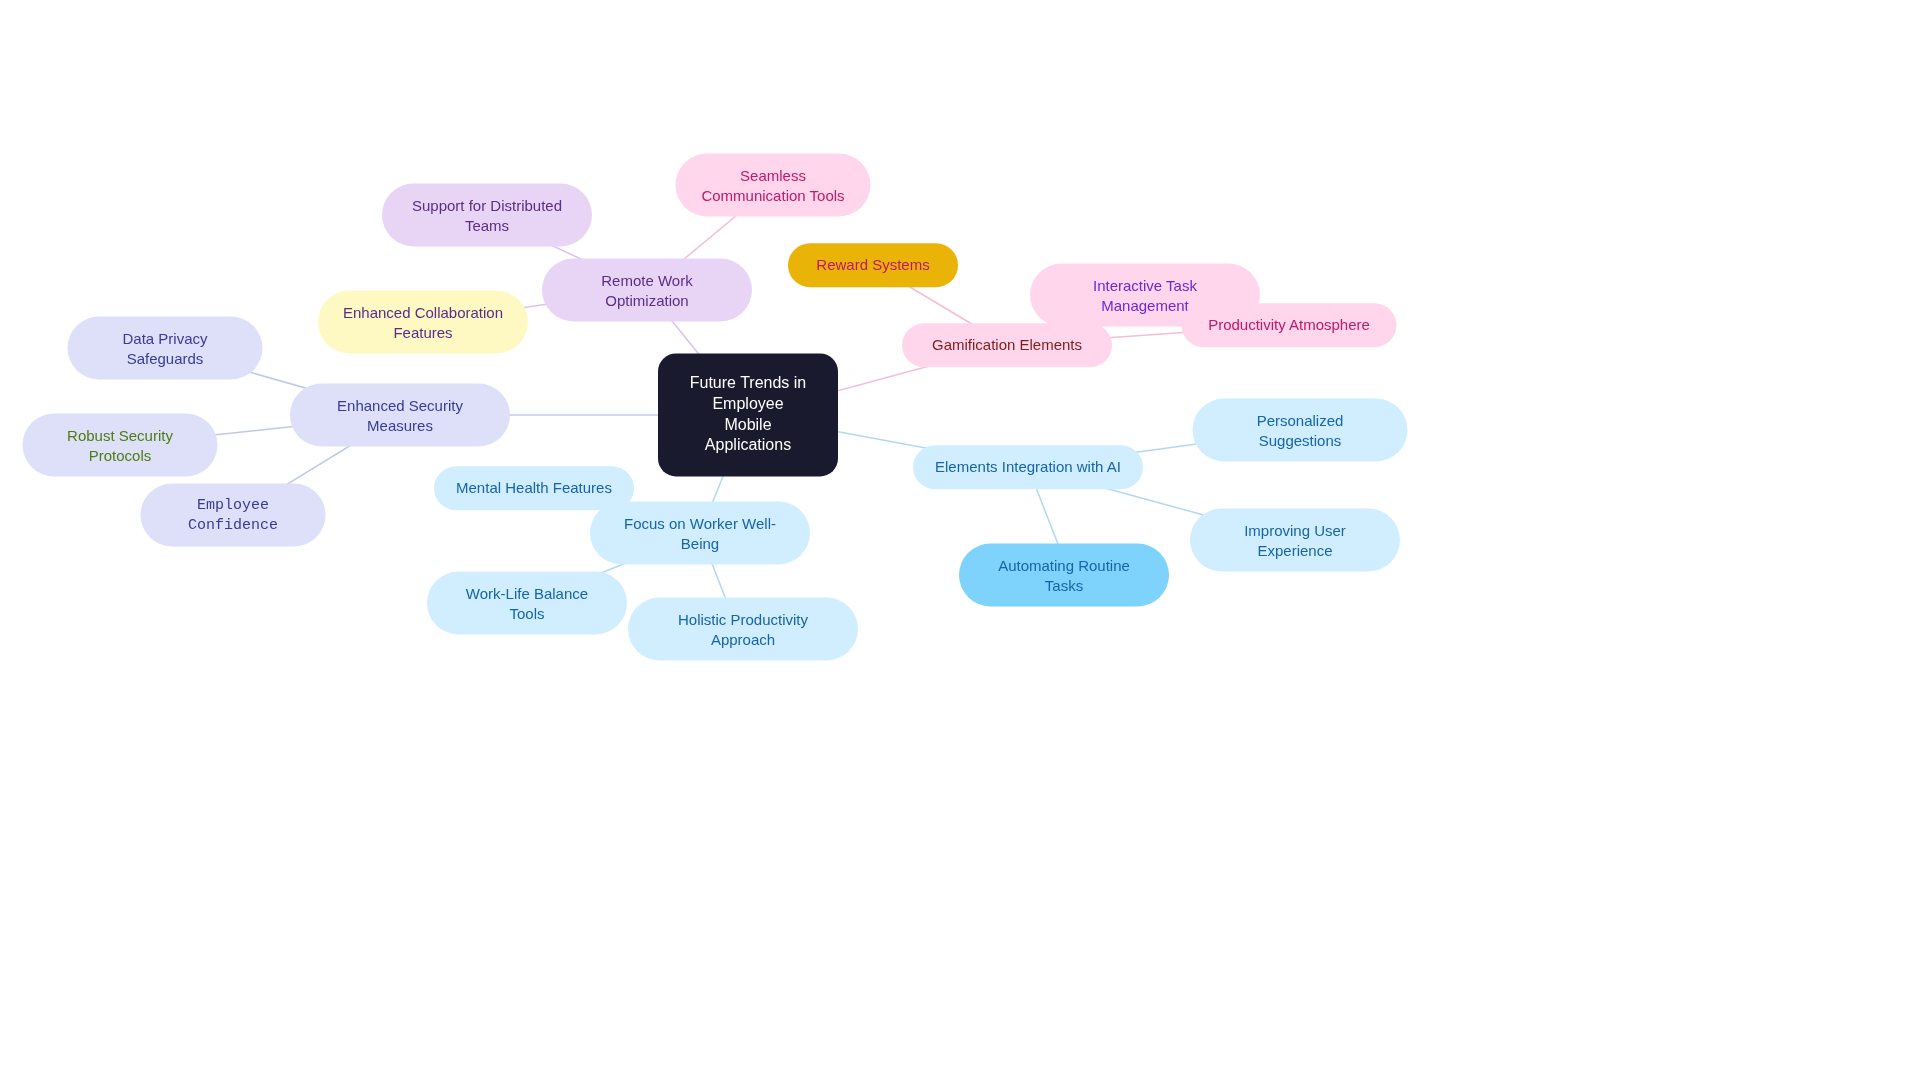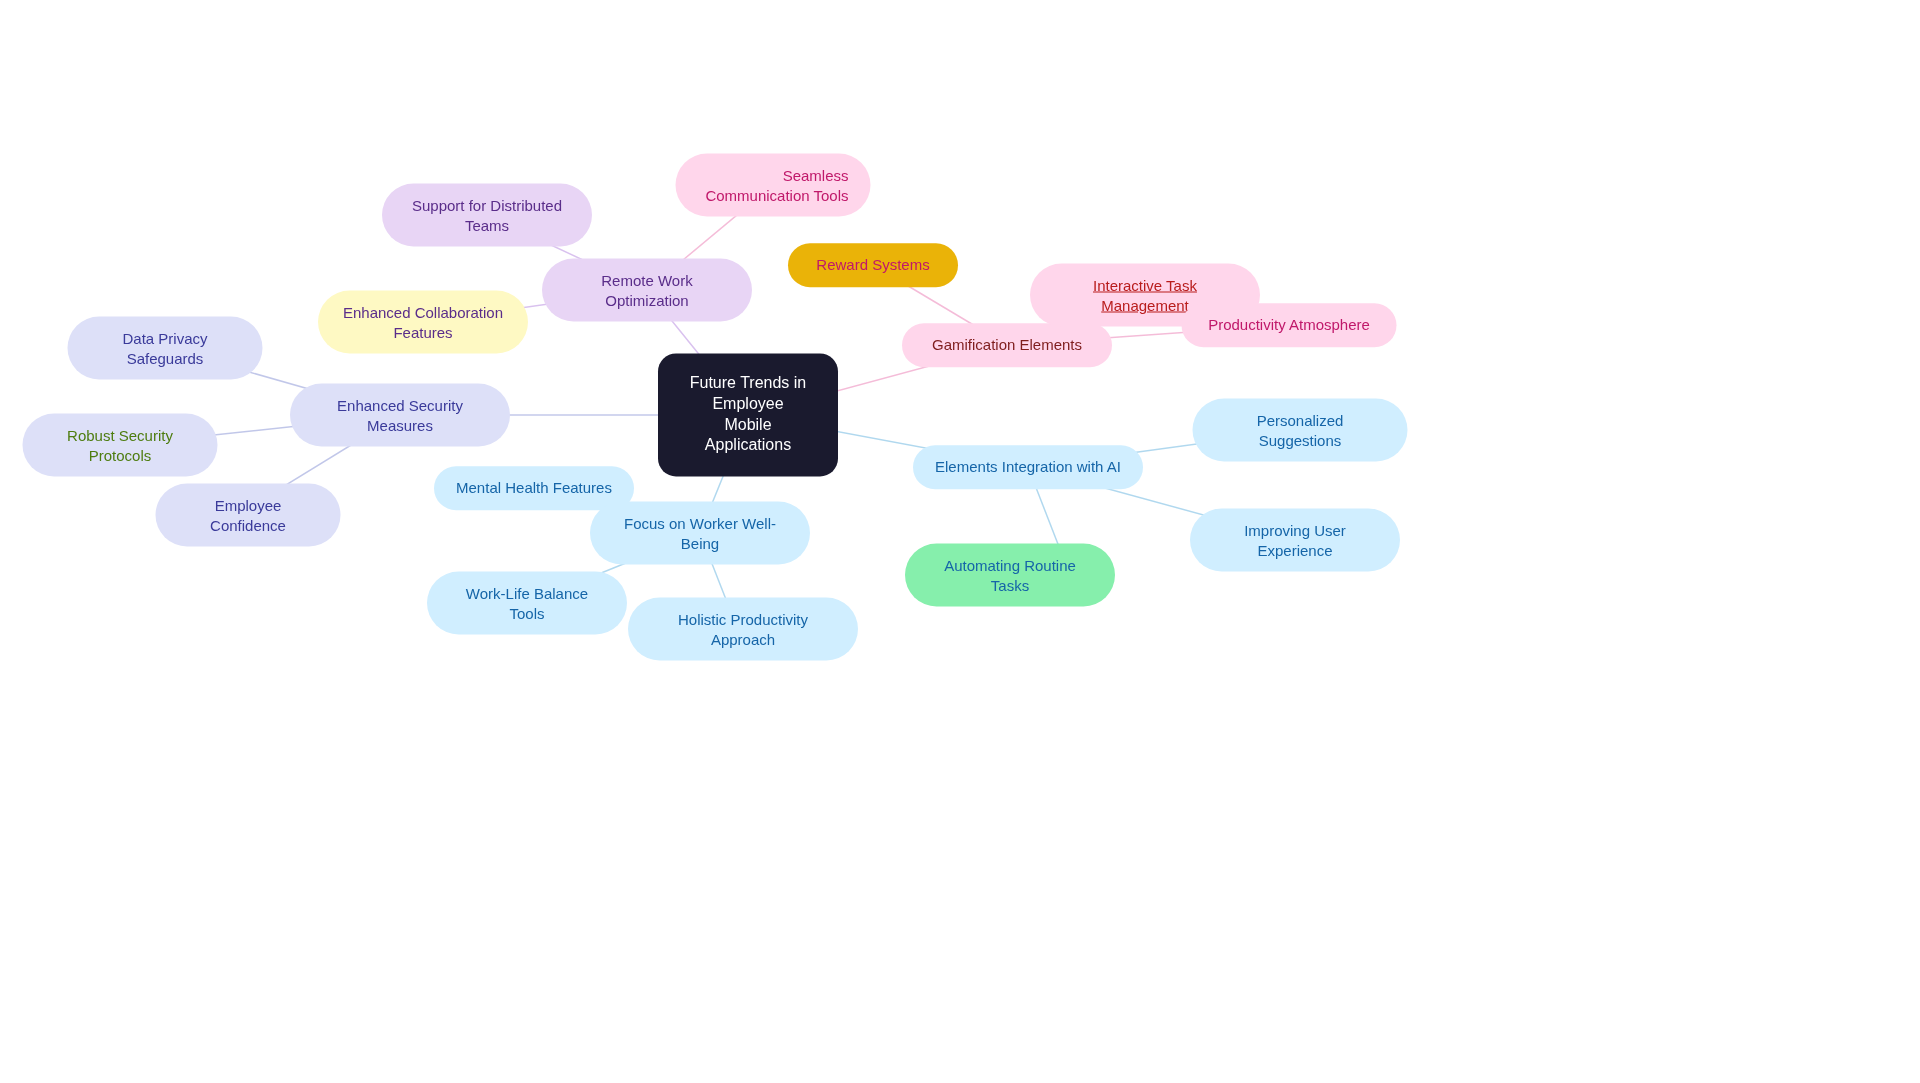--- a/index.html
+++ b/index.html
@@ -67,34 +67,34 @@
       <line x1="1007" y1="345" x2="873" y2="265" stroke="#f0a0c8" stroke-width="1.5" opacity="0.7"></line>
       <line x1="1007" y1="345" x2="1145" y2="295" stroke="#f0a0c8" stroke-width="1.5" opacity="0.7"></line>
       <line x1="1007" y1="345" x2="1289" y2="325" stroke="#f0a0c8" stroke-width="1.5" opacity="0.7"></line>
       <line x1="748" y1="415" x2="1028" y2="467" stroke="#90c8e8" stroke-width="1.5" opacity="0.7"></line>
       <line x1="1028" y1="467" x2="1300" y2="430" stroke="#90c8e8" stroke-width="1.5" opacity="0.7"></line>
       <line x1="1028" y1="467" x2="1070" y2="575" stroke="#90c8e8" stroke-width="1.5" opacity="0.7"></line>
       <line x1="1028" y1="467" x2="1295" y2="540" stroke="#90c8e8" stroke-width="1.5" opacity="0.7"></line>
     </svg>
   <div id="nodes-container">
       <div class="node node-center" style="left: 748px; top: 415px; width: 180px;">Future Trends in Employee Mobile Applications</div>
-      <div class="node" style="left: 773px; top: 185px; width: 195px; background: rgb(255, 214, 235); color: rgb(192, 24, 106); text-align: right;">Seamless Communication Tools</div>
+      <div class="node" style="left: 773px; top: 185px; width: 195px; background: rgb(255, 214, 235); color: rgb(192, 24, 106);">Seamless Communication Tools</div>
       <div class="node" style="left: 647px; top: 290px; width: 210px; background: rgb(232, 213, 245); color: rgb(90, 45, 138);">Remote Work Optimization</div>
       <div class="node" style="left: 487px; top: 215px; width: 210px; background: rgb(232, 213, 245); color: rgb(90, 45, 138);">Support for Distributed Teams</div>
       <div class="node" style="left: 423px; top: 322px; width: 210px; background: #fef9c3; color: rgb(90, 45, 138);">Enhanced Collaboration Features</div>
       <div class="node" style="left: 400px; top: 415px; width: 220px; background: rgb(221, 224, 248); color: rgb(58, 58, 154);">Enhanced Security Measures</div>
       <div class="node" style="left: 165px; top: 348px; width: 195px; background: rgb(221, 224, 248); color: rgb(58, 58, 154);">Data Privacy Safeguards</div>
       <div class="node" style="left: 120px; top: 445px; width: 195px; background: rgb(221, 224, 248); color: #4d7c0f;">Robust Security Protocols</div>
-      <div class="node" style="left: 248px; top: 515px; width: 185px; background: rgb(221, 224, 248); color: rgb(58, 58, 154);">Employee Confidence</div>
+      <div class="node" style="left: 233px; top: 515px; width: 185px; background: rgb(221, 224, 248); color: rgb(58, 58, 154); font-family: Liberation Mono, monospace;">Employee Confidence</div>
       <div class="node" style="left: 534px; top: 488px; width: 200px; background: rgb(208, 238, 255); color: rgb(21, 101, 168);">Mental Health Features</div>
       <div class="node" style="left: 700px; top: 533px; width: 220px; background: rgb(208, 238, 255); color: rgb(21, 101, 168);">Focus on Worker Well-Being</div>
       <div class="node" style="left: 527px; top: 603px; width: 200px; background: rgb(208, 238, 255); color: rgb(21, 101, 168);">Work-Life Balance Tools</div>
       <div class="node" style="left: 743px; top: 629px; width: 230px; background: rgb(208, 238, 255); color: rgb(21, 101, 168);">Holistic Productivity Approach</div>
       <div class="node" style="left: 1007px; top: 345px; width: 210px; background: rgb(255, 214, 235); color: #7f1d1d;">Gamification Elements</div>
       <div class="node" style="left: 873px; top: 265px; width: 170px; background: #eab308; color: rgb(192, 24, 106);">Reward Systems</div>
-      <div class="node" style="left: 1145px; top: 295px; width: 230px; background: rgb(255, 214, 235); color: #b91c1c; text-decoration: underline;">Interactive Task Management</div>
+      <div class="node" style="left: 1145px; top: 295px; width: 230px; background: rgb(255, 214, 235); color: #6d28d9;">Interactive Task Management</div>
       <div class="node" style="left: 1289px; top: 325px; width: 215px; background: rgb(255, 214, 235); color: rgb(192, 24, 106);">Productivity Atmosphere</div>
       <div class="node" style="left: 1028px; top: 467px; width: 230px; background: rgb(208, 238, 255); color: rgb(21, 101, 168);">Elements Integration with AI</div>
       <div class="node" style="left: 1300px; top: 430px; width: 215px; background: rgb(208, 238, 255); color: rgb(21, 101, 168);">Personalized Suggestions</div>
-      <div class="node" style="left: 1010px; top: 575px; width: 210px; background: #86efac; color: rgb(21, 101, 168);">Automating Routine Tasks</div>
+      <div class="node" style="left: 1064px; top: 575px; width: 210px; background: #7dd3fc; color: rgb(21, 101, 168);">Automating Routine Tasks</div>
       <div class="node" style="left: 1295px; top: 540px; width: 210px; background: rgb(208, 238, 255); color: rgb(21, 101, 168);">Improving User Experience</div>
     </div>
 </div>
 
 </body></html>

